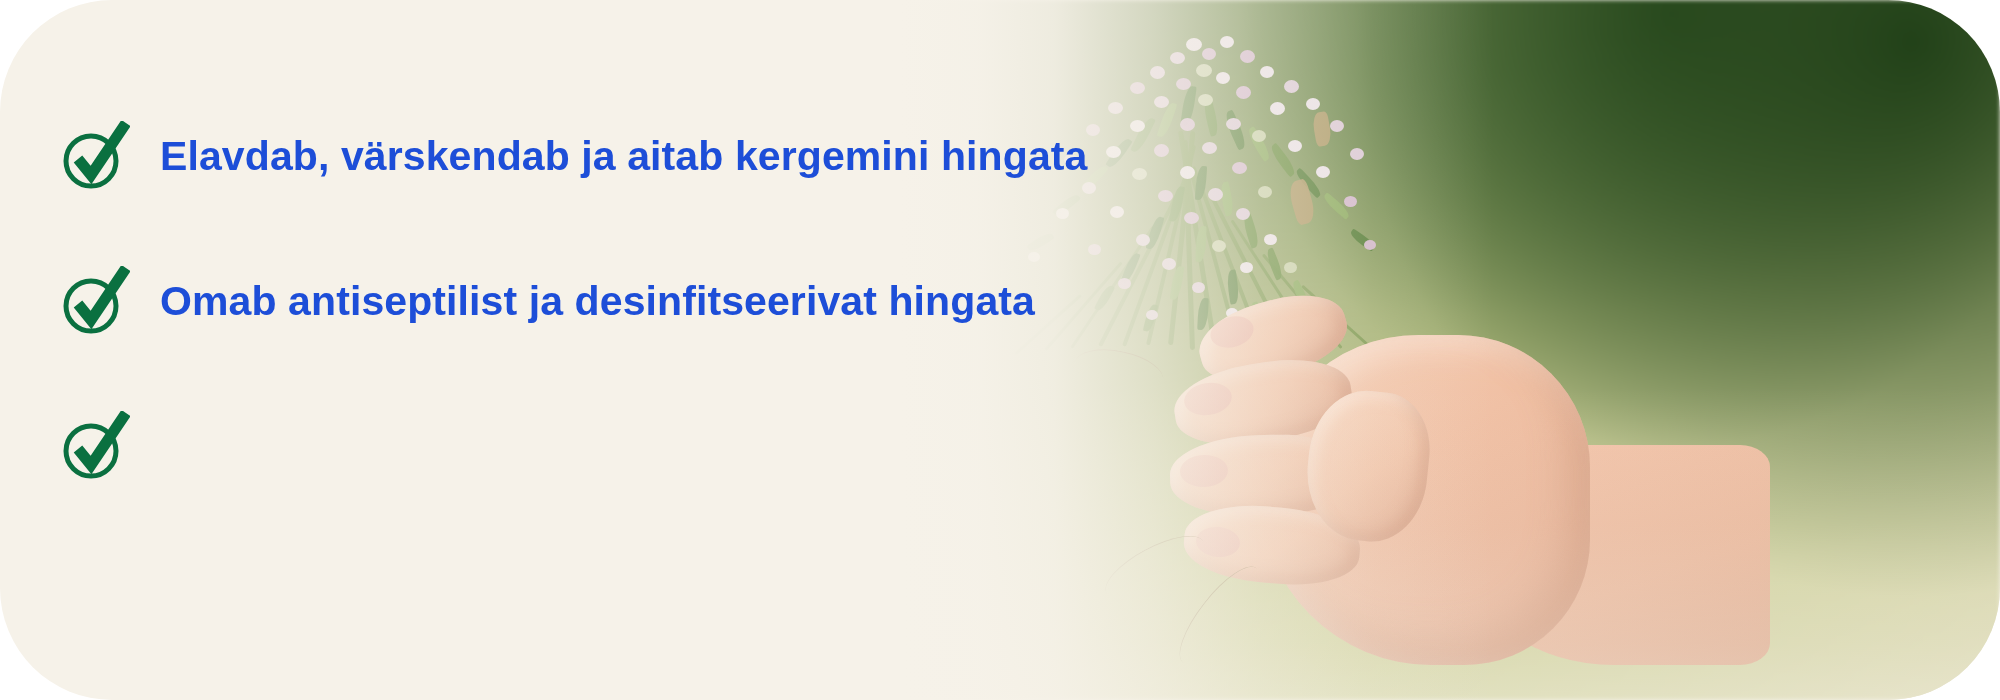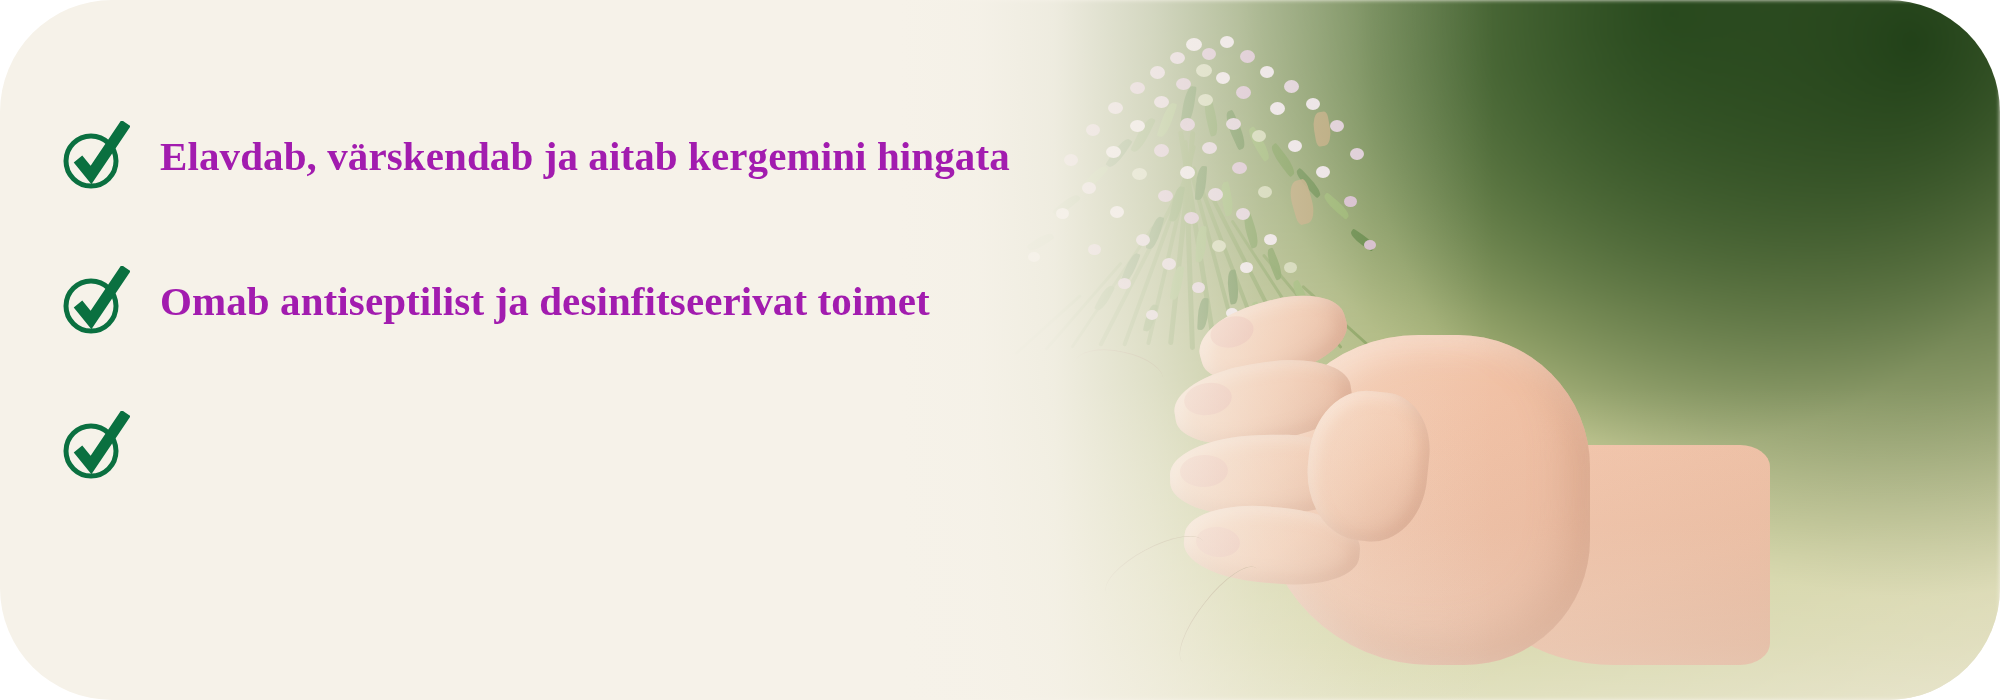--- a/index.html
+++ b/index.html
@@ -159,25 +159,24 @@
   }
   .row:last-child{margin-bottom:0;}
   .check-icon{
     flex:0 0 auto;
     width:72px;height:72px;
     display:block;
   }
   .row-text{
     font-size:41px;
     font-weight:700;
-    color:#a21caf;
+    color:#1d4ed8;
     letter-spacing:.1px;
     white-space:nowrap;
     line-height:1.1;
-    font-family:Liberation Serif, serif;
   }
 </style>
 </head>
 <body>
 
 <div class="banner">
 
   <div class="photo">
     <div class="bokeh"></div>
 
@@ -325,21 +324,21 @@
         <path d="M20 38 L33 54 L68 2" fill="none" stroke="#0a7040" stroke-width="11" stroke-linecap="butt" stroke-linejoin="miter"></path>
       </svg>
       <div class="row-text">Elavdab, värskendab ja aitab kergemini hingata</div>
     </div>
 
     <div class="row">
       <svg class="check-icon" viewBox="0 0 72 72">
         <circle cx="33" cy="40" r="25" fill="none" stroke="#0a7040" stroke-width="5"></circle>
         <path d="M20 38 L33 54 L68 2" fill="none" stroke="#0a7040" stroke-width="11" stroke-linecap="butt" stroke-linejoin="miter"></path>
       </svg>
-      <div class="row-text">Omab antiseptilist ja desinfitseerivat toimet</div>
+      <div class="row-text">Omab antiseptilist ja desinfitseerivat hingata</div>
     </div>
 
     <div class="row">
       <svg class="check-icon" viewBox="0 0 72 72">
         <circle cx="33" cy="40" r="25" fill="none" stroke="#0a7040" stroke-width="5"></circle>
         <path d="M20 38 L33 54 L68 2" fill="none" stroke="#0a7040" stroke-width="11" stroke-linecap="butt" stroke-linejoin="miter"></path>
       </svg>
     </div>
 
   </div>

